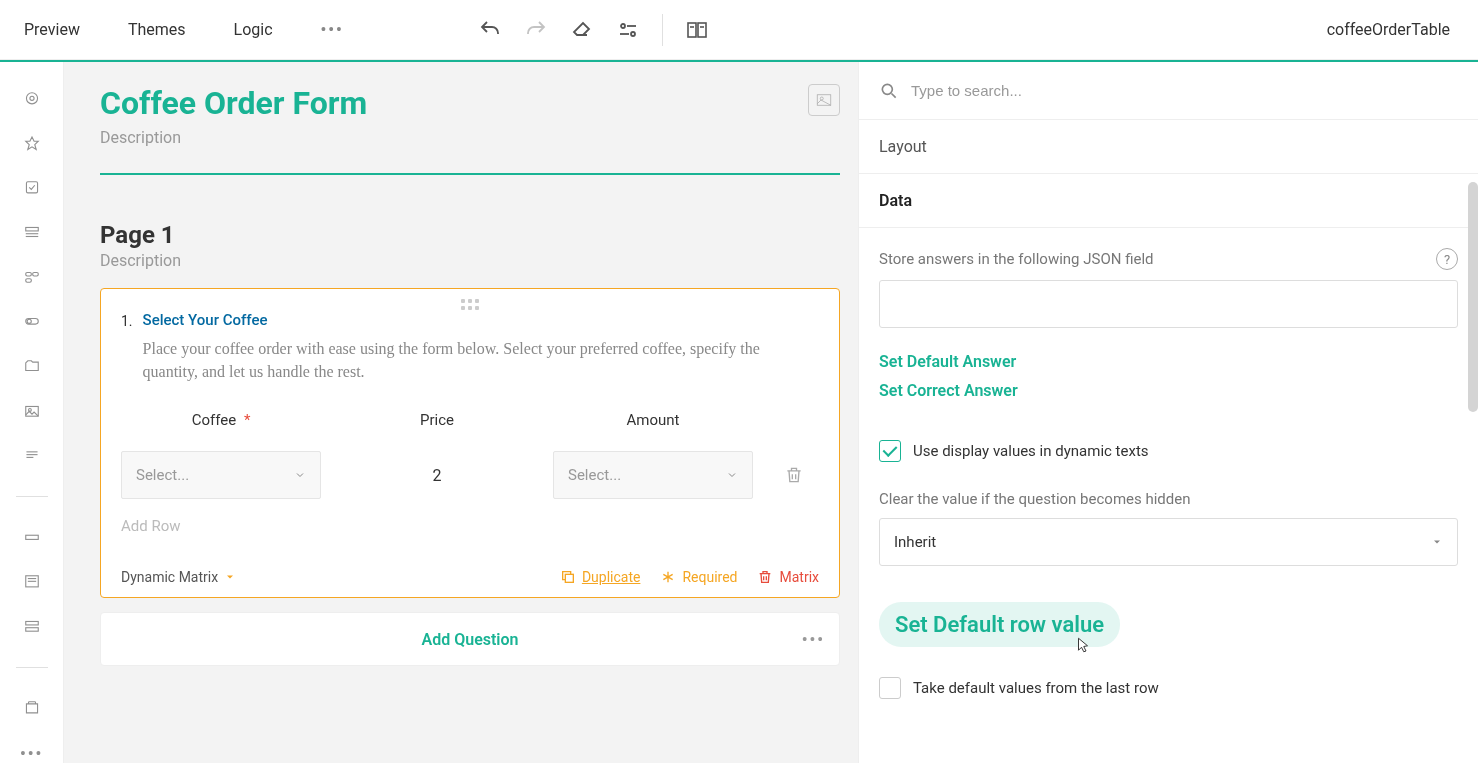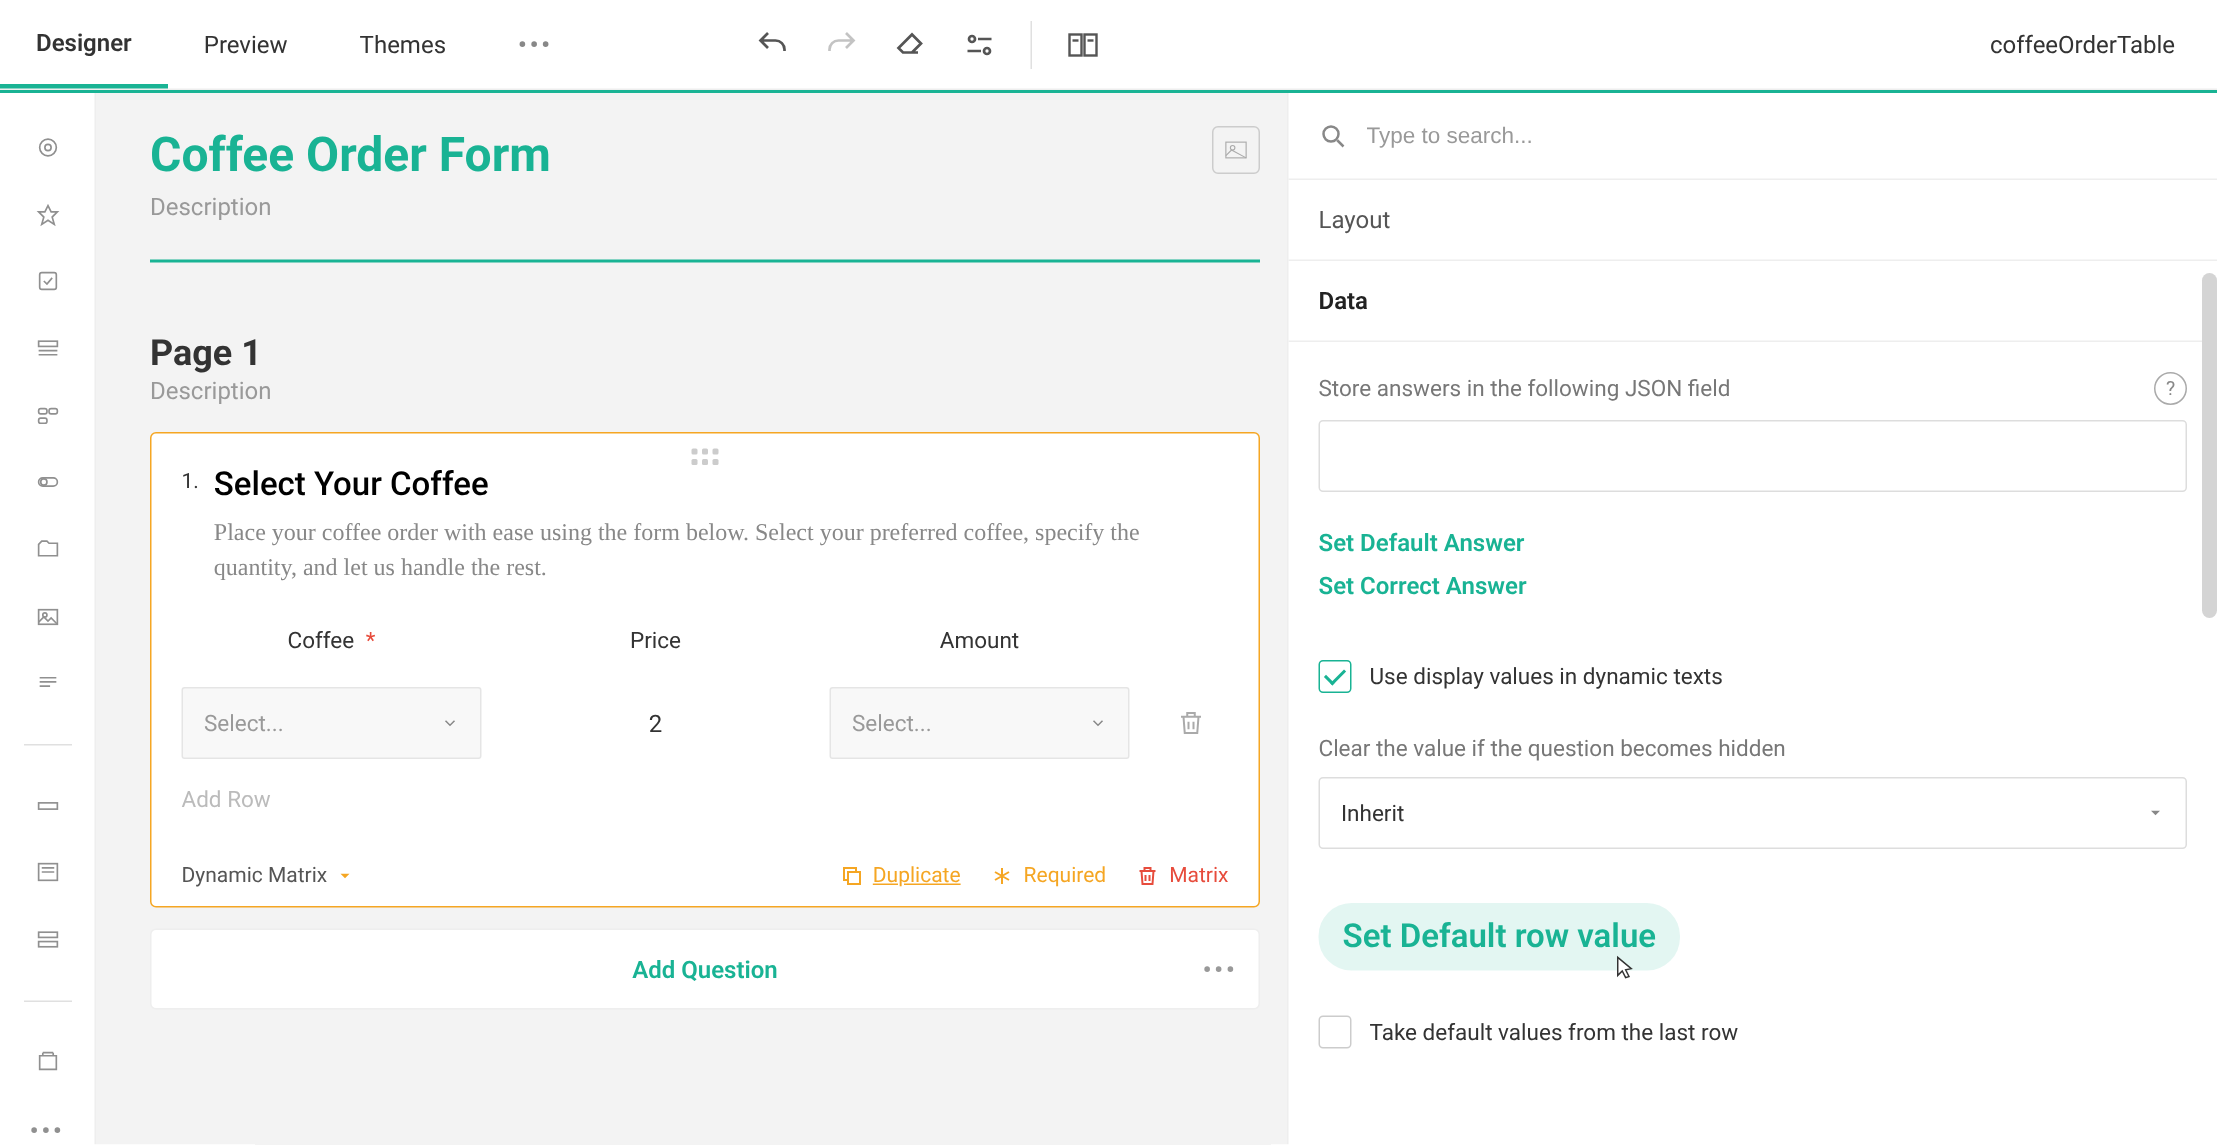--- a/index.html
+++ b/index.html
@@ -30,21 +30,21 @@
 
   .page-header { margin-top:46px; }
   .page-title { font-size:24px; font-weight:700; color:#333; }
   .page-desc { font-size:16px; color:#999; margin-top:2px; }
 
   .question-card { margin-top:18px; background:#fff; border:1.5px solid #f5a623; border-radius:4px; padding:16px 20px 0; position:relative; }
   .q-drag { position:absolute; top:10px; left:50%; transform:translateX(-50%); display:grid; grid-template-columns:repeat(3,4px); grid-template-rows:repeat(2,4px); gap:3px; }
   .q-drag span { width:4px; height:4px; background:#ccc; border-radius:1px; }
   .q-head { display:flex; gap:10px; margin-top:6px; }
   .q-num { font-size:14px; color:#333; margin-top:2px; }
-  .q-title { font-size:22px; color:#000000; font-weight:500; }
+  .q-title { font-size:15px; color:#0369a1; font-weight:500; }
   .q-sub { font-size:16px; color:#888; margin-top:8px; line-height:1.45;font-family:Liberation Serif, serif; }
 
   .matrix { margin-top:28px; }
   .matrix-head { display:grid; grid-template-columns: 1fr 1fr 1fr 50px; gap:16px; text-align:center; font-size:15px; color:#333; }
   .matrix-head .req { color:#e74c3c; margin-left:4px; }
   .matrix-row { display:grid; grid-template-columns: 1fr 1fr 1fr 50px; gap:16px; margin-top:22px; align-items:center; }
   .select-box { display:flex; align-items:center; justify-content:space-between; height:48px; background:#f8f8f8; border:1px solid #e5e5e5; border-radius:2px; padding:0 14px; color:#999; font-size:15px; cursor:pointer; }
   .price-disp { text-align:center; font-size:16px; color:#333; }
   .trash-sm { width:20px; height:20px; stroke:#aaa; fill:none; margin:0 auto; cursor:pointer; }
   .add-row { margin-top:18px; color:#bbb; font-size:15px; cursor:pointer; }
@@ -82,23 +82,23 @@
   .sub-label { margin-top:28px; color:#777; font-size:15px; }
   .panel-scroll { position:absolute; right:0; top:120px; width:10px; height:230px; background:#d4d4d4; border-radius:5px; }
   .dots { letter-spacing:2px; font-weight:700; color:#888; cursor:pointer; }
   svg { display:block; }
 </style>
 </head>
 <body>
 
 <div class="topbar">
   <div class="tabs">
-    <div class="tab active">Designer</div>
     <div class="tab">Preview</div>
     <div class="tab">Themes</div>
+    <div class="tab">Logic</div>
     <div class="tab dots">•••</div>
   </div>
   <div class="tb-icons">
     <div class="tb-icon">
         <svg width="24" height="24" viewBox="0 0 24 24" stroke-width="1.8">
           <path d="M9 14L4 9l5-5M4 9h10a6 6 0 016 6v1"></path>
         </svg>
       </div>
     <div class="tb-icon" style="opacity:.35">
         <svg width="24" height="24" viewBox="0 0 24 24" stroke-width="1.8">

